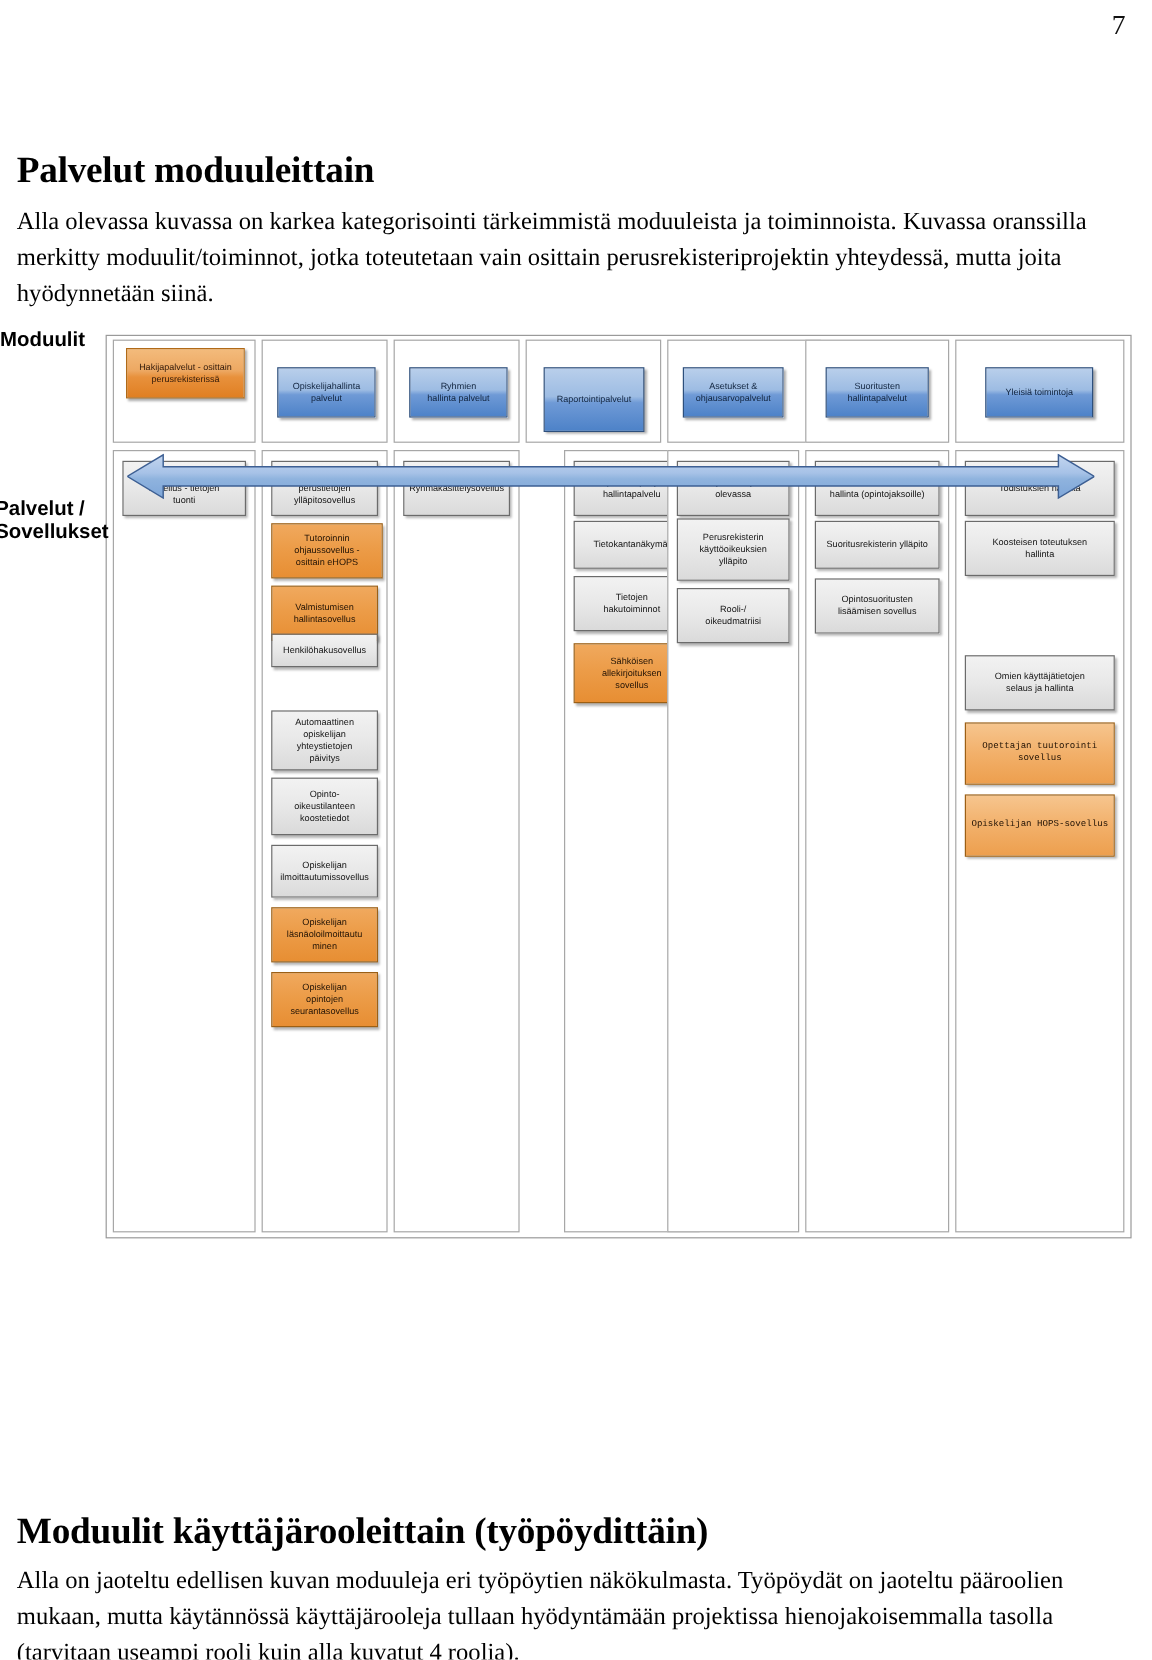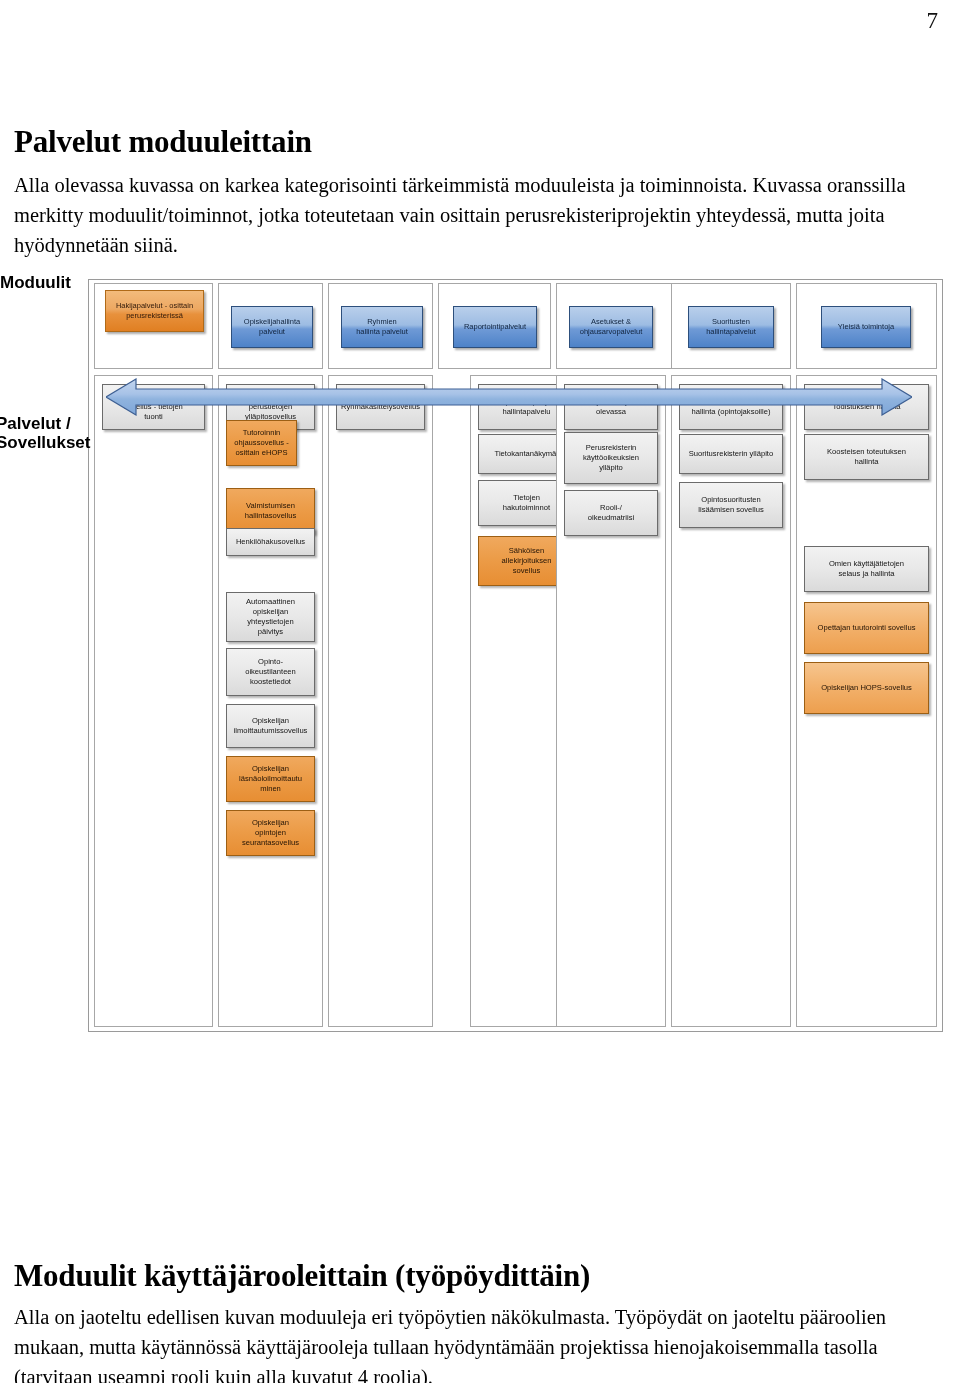--- a/index.html
+++ b/index.html
@@ -110,20 +110,21 @@
   }
   .svc.orange{
     border:1px solid #9c5f14;
     background:linear-gradient(to bottom,#f0a95e 0%,#ec9c48 45%,#e78e33 100%);
     color:#221305;
   }
   .svc.orange-light{
     border:1px solid #9c5f14;
     background:linear-gradient(to bottom,#f6c58e 0%,#f2b06a 50%,#ed9f4e 100%);
     color:#221305;
+    font-family:Liberation Mono, monospace;
   }
 
   
   #arrow{
     position:absolute;
     left:18px; top:99px; width:806px; height:38px;
   }
 </style>
 </head>
 <body>
@@ -153,21 +154,21 @@
 tuonti</div>
       </div>
       <div class="lane lane-top" style="left: 130px; width: 105px;">
         <div class="mod-box" style="left: 12px; width: 82px; top: 22px; height: 42px;">Opiskelijahallinta
 palvelut</div>
       </div>
       <div class="lane lane-body" style="left: 130px; width: 105px;">
         <div class="svc" style="left: 7px; width: 89px; top: 8px; height: 46px;">Opiskelijan
 perustietojen
 ylläpitosovellus</div>
-        <div class="svc orange" style="left: 7px; width: 71px; top: 44px; height: 46px;">Tutoroinnin
+        <div class="svc orange" style="left: 7px; width: 93px; top: 60px; height: 46px;">Tutoroinnin
 ohjaussovellus -
 osittain eHOPS</div>
         <div class="svc orange" style="left: 7px; width: 89px; top: 112px; height: 46px;">Valmistumisen
 hallintasovellus</div>
         <div class="svc" style="left: 7px; width: 89px; top: 152px; height: 28px;">Henkilöhakusovellus</div>
         <div class="svc" style="left: 7px; width: 89px; top: 216px; height: 50px;">Automaattinen
 opiskelijan
 yhteystietojen
 päivitys</div>
         <div class="svc" style="left: 7px; width: 89px; top: 272px; height: 48px;">Opinto-
@@ -183,21 +184,21 @@
 seurantasovellus</div>
       </div>
       <div class="lane lane-top" style="left: 240px; width: 105px;">
         <div class="mod-box" style="left: 12px; width: 82px; top: 22px; height: 42px;">Ryhmien
 hallinta palvelut</div>
       </div>
       <div class="lane lane-body" style="left: 240px; width: 105px;">
         <div class="svc" style="left: 7px; width: 89px; top: 8px; height: 46px;">Ryhmäkäsittelysovellus</div>
       </div>
       <div class="lane lane-top" style="left: 350px; width: 113px;">
-        <div class="mod-box" style="left: 14px; width: 84px; top: 22px; height: 42px;">Raportointipalvelut</div>
+        <div class="mod-box" style="left: 14px; width: 84px; top: 22px; height: 54px;">Raportointipalvelut</div>
       </div>
       <div class="lane lane-body" style="left: 350px; width: 113px; margin-left: 32px;">
         <div class="svc" style="left: 7px; width: 97px; top: 8px; height: 46px;">Raportointipohjien
 hallintapalvelu</div>
         <div class="svc" style="left: 7px; width: 97px; top: 58px; height: 40px;">Tietokantanäkymät</div>
         <div class="svc" style="left: 7px; width: 97px; top: 104px; height: 46px;">Tietojen
 hakutoiminnot</div>
         <div class="svc orange" style="left: 7px; width: 97px; top: 160px; height: 50px;">Sähköisen
 allekirjoituksen
 sovellus</div>

